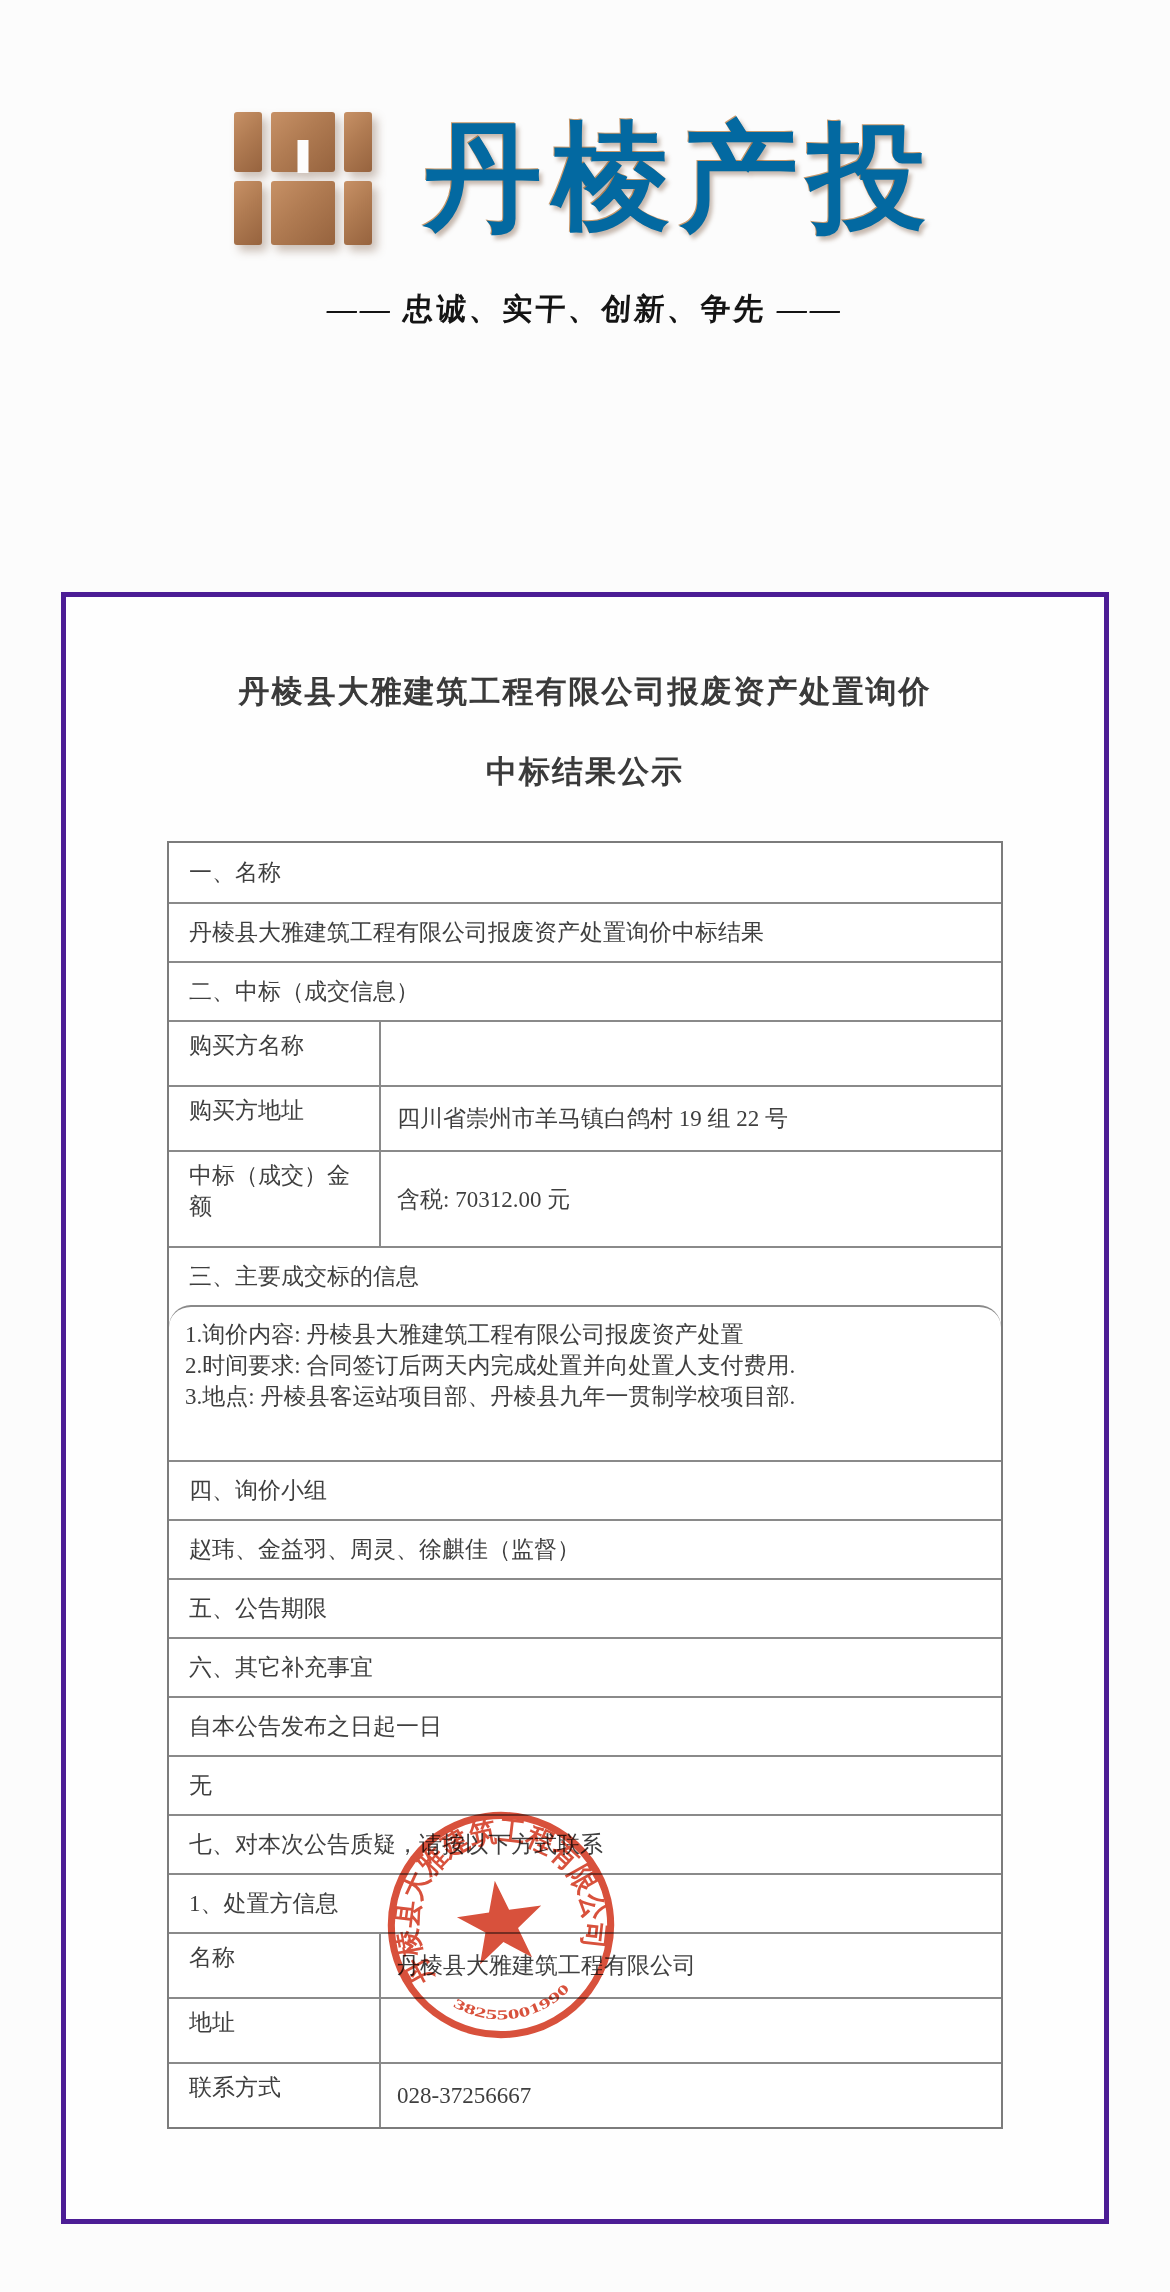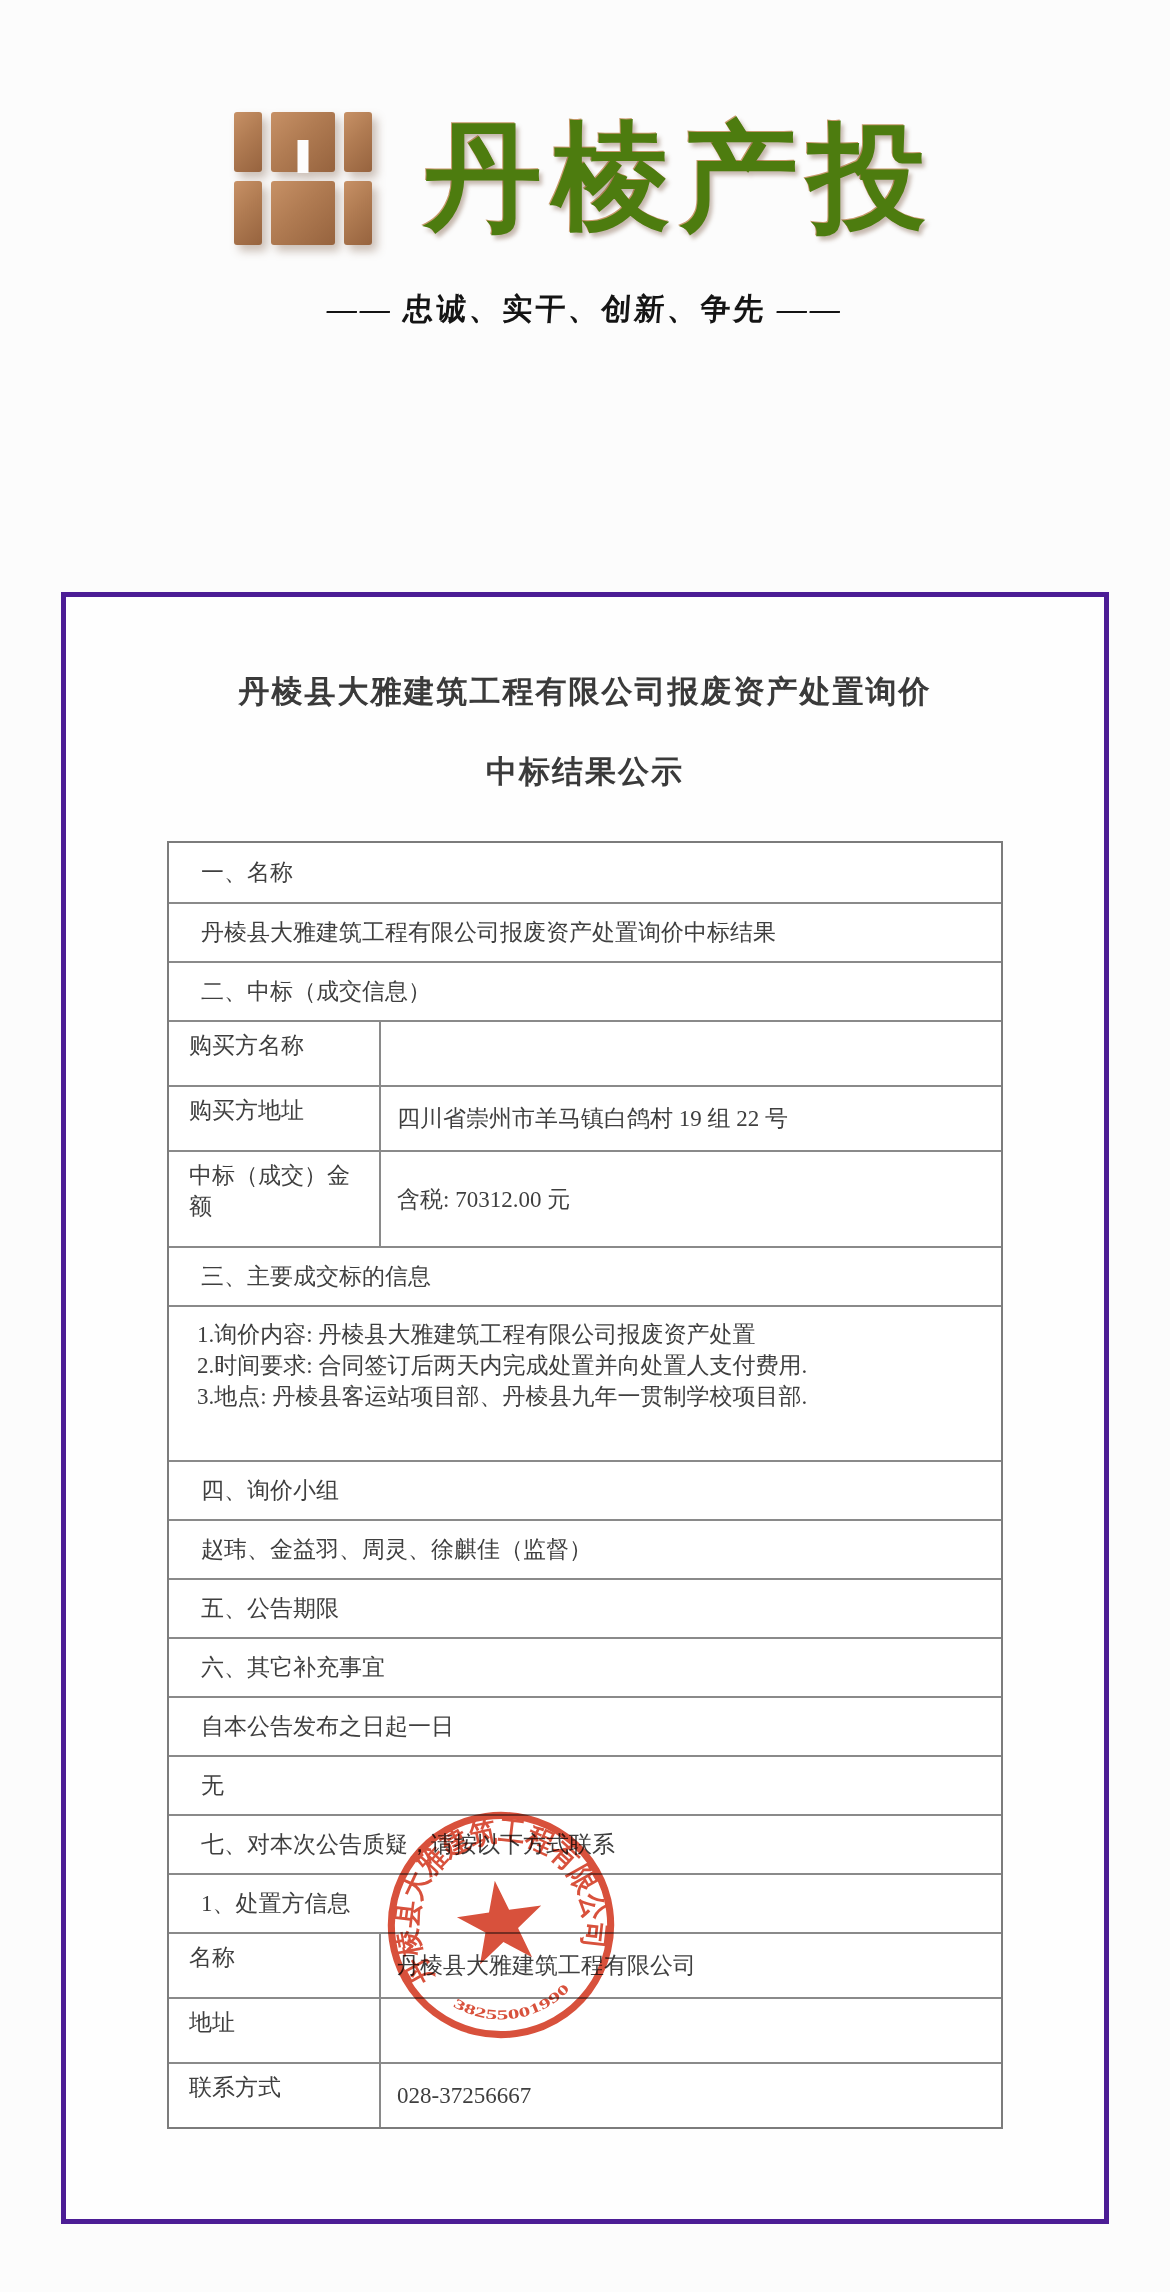--- a/index.html
+++ b/index.html
@@ -6,37 +6,37 @@
   .page{width:1170px;min-height:2292px;box-sizing:border-box;padding-top:112px;
         font-family:"Liberation Serif","DejaVu Serif",serif;}
   
   .logo-row{display:flex;align-items:center;justify-content:center;gap:52px;}
   .logo-mark{display:grid;grid-template-columns:28px 64px 28px;grid-template-rows:60px 64px;
              gap:9px;filter:drop-shadow(5px 6px 5px rgba(95,60,30,.32));}
   .tile{background:linear-gradient(135deg,#c79166 0%,#b07b52 45%,#96633e 100%);
         border-radius:3px;position:relative;}
   .tile.slit::after{content:"";position:absolute;left:50%;transform:translateX(-50%);
         bottom:-1px;width:11px;height:33px;background:#fdfdfd;}
-  .logo-text{font-weight:700;font-size:118px;line-height:1;color:#4d7c0f;letter-spacing:10px;
+  .logo-text{font-weight:700;font-size:118px;line-height:1;color:#0369a1;letter-spacing:10px;
         text-shadow:3px 4px 4px rgba(95,55,25,.35), -1px -1px 0 #c99a6d;}
   .slogan{margin-top:44px;text-align:center;font-weight:700;font-size:30px;color:#141414;
         letter-spacing:3px;transform:skewX(-4deg);}
   
   .doc-box{width:1048px;margin:262px auto 0;border:5px solid #4c1d95;background:#fefefe;
         box-sizing:border-box;padding:74px 0 90px;}
   .doc-title{margin:0;text-align:center;font-weight:700;font-size:31px;color:#3a3a3a;letter-spacing:2px;}
   .doc-subtitle{margin:38px 0 4px;text-align:center;font-weight:700;font-size:31px;color:#3a3a3a;letter-spacing:2px;}
   
   .table{width:832px;margin:48px auto 0;border:2px solid #7c7c7c;position:relative;
         font-size:23px;color:#3f3f3f;background:#fff;}
   .trow{display:flex;border-top:2px solid #8a8a8a;min-height:60px;align-items:center;box-sizing:border-box;}
   .trow:first-child{border-top:none;}
   .trow.t-section,.trow.t-full{min-height:59px;}
-  .trow.t-multiline{min-height:150px;align-items:flex-start;}
-  .cell-full{padding:8px 20px;box-sizing:border-box;width:100%;margin-left:12px;}
+  .trow.t-multiline{min-height:150px;align-items:flex-start;border-radius:22px;}
+  .cell-full{padding:8px 20px;box-sizing:border-box;width:100%;}
   .cell-full.multi{padding:12px 16px 48px;}
   .mline{line-height:31px;}
   .label-cell{width:212px;min-width:212px;box-sizing:border-box;border-right:2px solid #8a8a8a;
         align-self:stretch;display:flex;align-items:center;padding:8px 10px 24px 20px;}
   .value-cell{flex:1;padding:8px 16px;box-sizing:border-box;display:flex;align-items:center;}
   
   .stamp{position:absolute;left:200px;top:950px;width:264px;height:264px;
         mix-blend-mode:multiply;opacity:.92;transform:rotate(-8deg);pointer-events:none;}
   .stamp text{font-family:"Liberation Serif","DejaVu Serif",serif;font-weight:700;}
   

